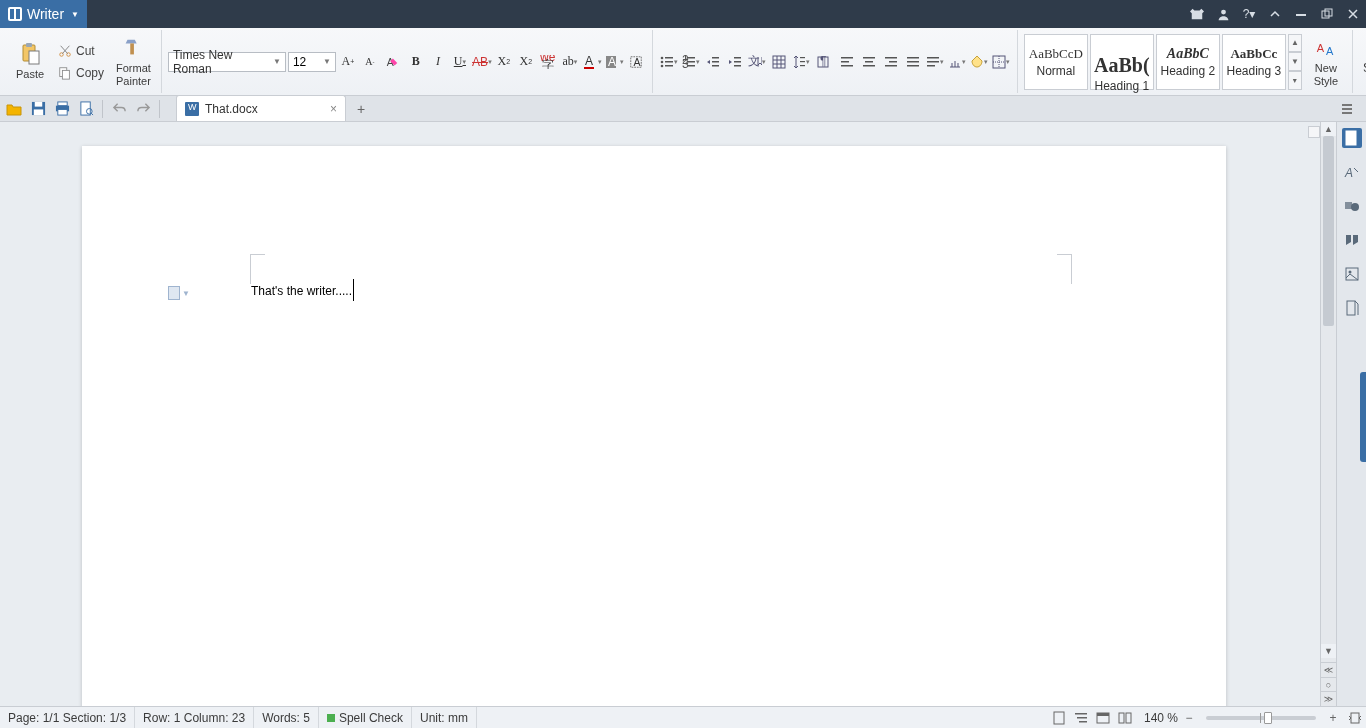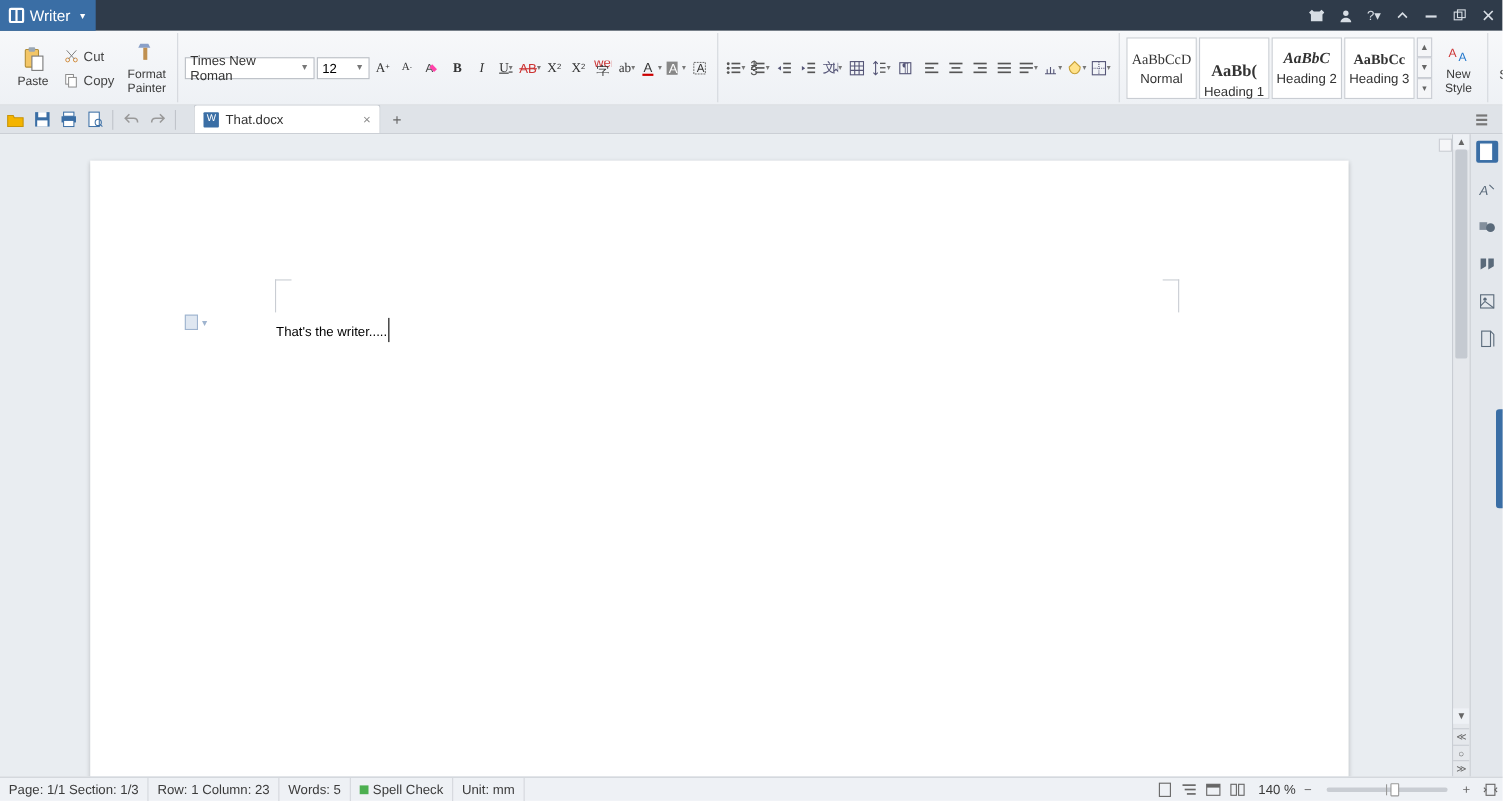--- a/index.html
+++ b/index.html
@@ -36,21 +36,21 @@
 .fontsize { width:48px; height:20px; border:1px solid #b8bdc4; background:#fff; display:flex; align-items:center; padding:0 4px; font-size:11px; justify-content:space-between; }
 .drop-arrow{ font-size:8px; color:#777; }
 .fmtbtn { width:20px; height:20px; display:flex; align-items:center; justify-content:center; cursor:pointer; color:#333; border-radius:2px; }
 .fontcol { display:flex; flex-direction:row; gap:4px; padding:2px; }
 
 
 .stylebox { display:flex; gap:2px; padding:2px; }
 .styleitem { width:64px; height:56px; border:1px solid #c9cdd3; background:#fff; display:flex; flex-direction:column; align-items:center; justify-content:center; gap:2px; font-size:10px; color:#333; }
 .styleitem .preview { font-family:"Times New Roman",serif; }
 .styleitem.normal .preview { font-size:13px; }
-.styleitem.h1 .preview { font-size:15px; font-weight:bold;margin-top:24px; }
+.styleitem.h1 .preview { font-size:20px; font-weight:bold;margin-top:24px; }
 .styleitem.h2 .preview { font-size:14px; font-weight:bold; font-style:italic; }
 .styleitem.h3 .preview { font-size:13px; font-weight:bold; }
 .stylescroll { display:flex; flex-direction:column; width:14px; }
 .styleup,.styledn,.styleexp { flex:1; border:1px solid #c9cdd3; background:#f5f6f8; display:flex; align-items:center; justify-content:center; font-size:8px; color:#666; }
 
 
 .qatbar { height:26px; background:#dfe3e8; display:flex; align-items:center; padding:0 4px; gap:4px; border-bottom:1px solid #c9cdd3; }
 .qatbtn { width:20px; height:20px; display:flex; align-items:center; justify-content:center; cursor:pointer; color:#3a5a8a; }
 .qatsep { width:1px; height:18px; background:#c0c4ca; margin:0 2px; }
 
@@ -60,21 +60,21 @@
 .doctab .dico { width:14px; height:14px; background:#3a6ea5; border-radius:1px; position:relative; }
 .doctab .dico::after{ content:"W"; color:#fff; font-size:9px; position:absolute; left:3px; top:0; }
 .doctab .close { margin-left:auto; color:#888; font-size:12px; }
 .newtab { width:22px; height:22px; display:flex; align-items:center; justify-content:center; color:#666; margin-left:4px; font-size:14px; }
 
 
 .workarea { position:absolute; top:122px; left:0; right:30px; bottom:22px; background:#e9edf1; overflow:hidden; }
 .page { position:absolute; left:82px; top:24px; width:1144px; height:900px; background:#fff; box-shadow:0 1px 4px rgba(0,0,0,.2); }
 .margin-tl { position:absolute; left:168px; top:108px; width:15px; height:30px; border-left:1px solid #c9cdd3; border-top:1px solid #c9cdd3; }
 .margin-tr { position:absolute; left:975px; top:108px; width:15px; height:30px; border-right:1px solid #c9cdd3; border-top:1px solid #c9cdd3; }
-.doctext { position:absolute; left:169px; top:142px; font-family:"Times New Roman",serif; font-size:20px; color:#000; }
+.doctext { position:absolute; left:169px; top:131px; font-family:"Times New Roman",serif; font-size:20px; color:#000; }
 .cursor { display:inline-block; width:1px; height:22px; background:#000; vertical-align:middle; margin-left:1px; animation:blink 1s steps(1) infinite; }
 @keyframes blink { 50% { opacity:0; } }
 .outline-handle { position:absolute; left:86px; top:140px; display:flex; align-items:center; gap:2px; }
 .outline-handle .pg { width:12px; height:14px; background:#dfe7f1; border:1px solid #9fb4cf; }
 .outline-handle .cv { font-size:8px; color:#9fb4cf; }
 
 
 .vscroll { position:absolute; right:0; top:0; bottom:0; width:16px; background:#e5e8ec; border-left:1px solid #c9cdd3; }
 .vscroll .thumb { position:absolute; left:2px; right:2px; top:14px; height:190px; background:#c5cad1; border-radius:2px; }
 .vscroll .ab { position:absolute; left:0; right:0; height:14px; display:flex; align-items:center; justify-content:center; font-size:9px; color:#666; background:#eef1f5; }

